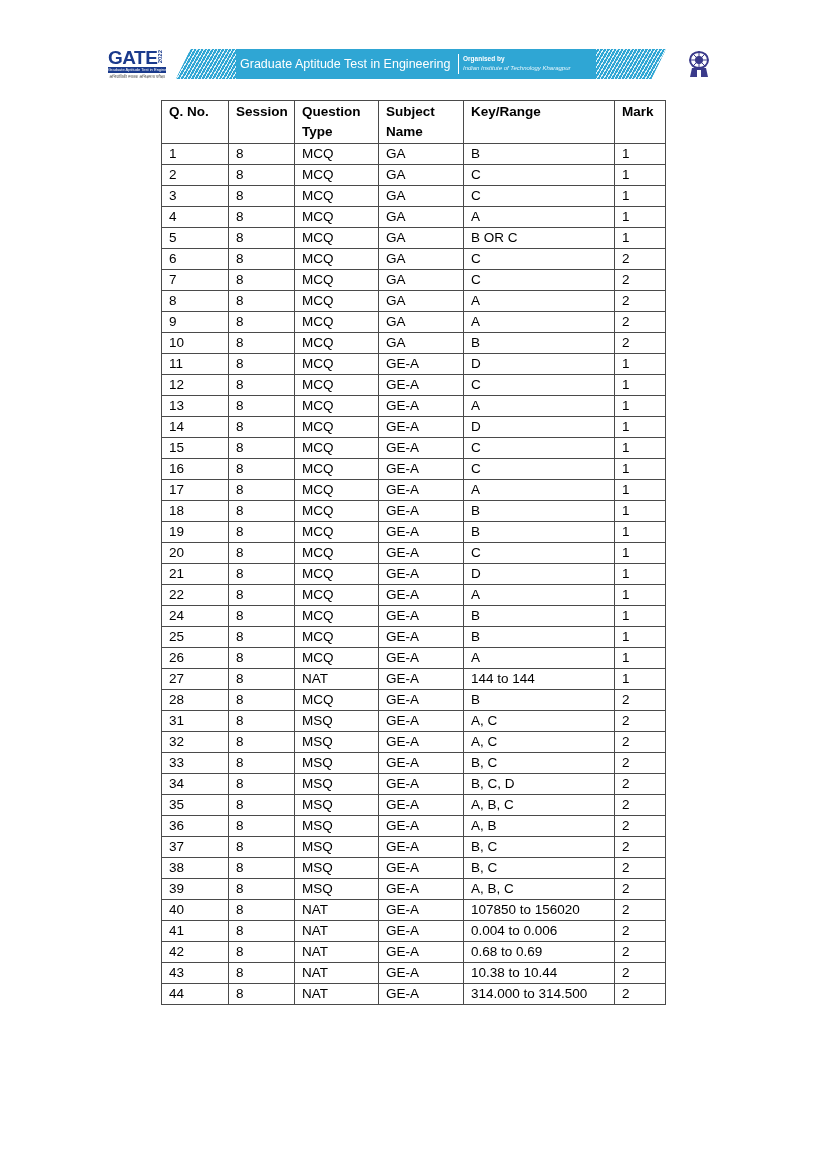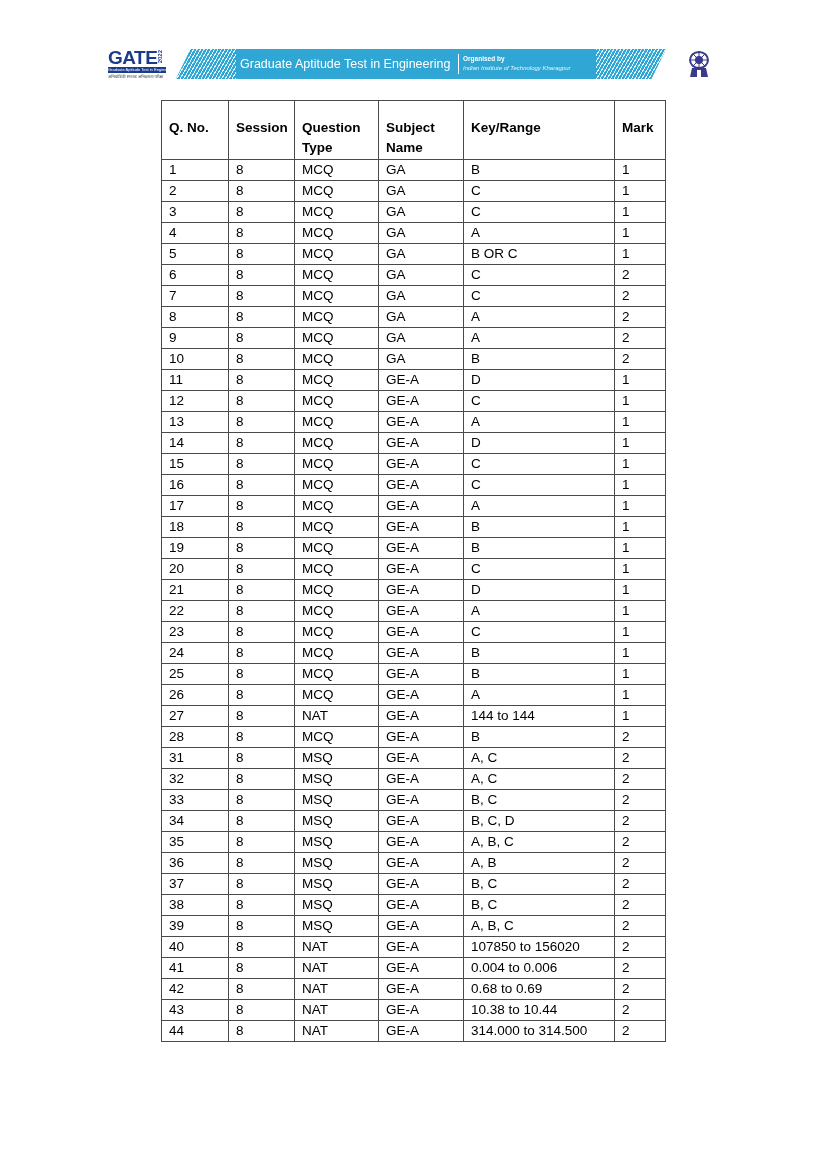--- a/index.html
+++ b/index.html
@@ -1,37 +1,37 @@
 <!DOCTYPE html>
 <html><head>
 <meta charset="utf-8">
 <style>
   html, body { margin: 0; padding: 0; background: #ffffff; }
   body { width: 827px; height: 1169px; position: relative; overflow: hidden; font-family: "Liberation Sans", sans-serif; color: #000; }
   .header { position: absolute; left: 106px; top: 46px; width: 612px; height: 36px; }
-  .gate-logo { position: absolute; left: 2px; top: 3px; width: 62px; height: 32px; }
+  .gate-logo { position: absolute; left: 2px; top: 3px; width: 62px; height: 32px; text-align: center; }
   .gate-word { position: absolute; left: 0; top: -2px; font-family: "Liberation Sans", sans-serif; font-weight: bold; font-size: 19px; color: #1a3a8c; letter-spacing: -0.5px; }
   .gate-year { position: absolute; left: 49px; top: 1px; font-size: 6px; color: #1a3a8c; writing-mode: vertical-rl; transform: rotate(180deg); font-weight: bold; }
   .gate-bar { position: absolute; left: 0; top: 18px; width: 58px; height: 6px; background: #1a3a8c; color: #fff; font-size: 4px; line-height: 6px; white-space: nowrap; overflow: hidden; }
   .gate-sub { position: absolute; left: 0; top: 25px; width: 58px; font-size: 4px; color: #333; white-space: nowrap; overflow: hidden; }
   .banner { position: absolute; left: 70px; top: 3px; width: 490px; height: 30px; background: #2fa6d4;
             clip-path: polygon(3% 0, 100% 0, 97% 100%, 0 100%); overflow: hidden; }
   .hatch-left { position: absolute; left: 0; top: 0; width: 60px; height: 30px;
                 background: repeating-linear-gradient(120deg, #ffffff 0 1px, #2fa6d4 1px 3px); opacity: 0.85; }
   .hatch-right { position: absolute; right: 0; top: 0; width: 70px; height: 30px;
                  background: repeating-linear-gradient(120deg, #ffffff 0 1px, #2fa6d4 1px 3px); opacity: 0.85; }
   .banner-title { position: absolute; left: 64px; top: 8px; font-size: 12.5px; color: #ffffff; white-space: nowrap; }
   .banner-divider { position: absolute; left: 282px; top: 5px; width: 1px; height: 20px; background: #ffffff; }
   .banner-org1 { position: absolute; left: 287px; top: 6px; font-size: 6.5px; color: #ffffff; font-weight: bold; white-space: nowrap; }
   .banner-org2 { position: absolute; left: 287px; top: 16px; font-size: 6px; color: #e8f6fc; font-style: italic; white-space: nowrap; }
   .emblem { position: absolute; left: 580px; top: 4px; width: 26px; height: 28px; }
   .table-wrap { position: absolute; left: 161px; top: 100px; }
   table { border-collapse: collapse; font-family: "Liberation Sans", sans-serif; font-size: 13.5px; table-layout: fixed; }
   th, td { border: 1px solid #4a4a4a; padding: 0 0 0 7px; text-align: left; vertical-align: top; height: 20px; line-height: 20px; white-space: nowrap; }
-  th { font-weight: bold; height: 41px; line-height: 20px; white-space: normal; padding-top: 17px; }
+  th { font-weight: bold; height: 41px; line-height: 20px; white-space: normal; padding-top: 1px; }
   td { height: 20px; }
   col.c1 { width: 67px; } col.c2 { width: 66px; } col.c3 { width: 84px; }
   col.c4 { width: 85px; } col.c5 { width: 151px; } col.c6 { width: 51px; }
 </style>
 </head>
 <body>
 
 <div class="header">
   <div class="gate-logo">
     <span class="gate-word">GATE</span>
@@ -254,28 +254,20 @@
         </tr>
         <tr>
           <td>22</td>
           <td>8</td>
           <td>MCQ</td>
           <td>GE-A</td>
           <td>A</td>
           <td>1</td>
         </tr>
         <tr>
-          <td>23</td>
-          <td>8</td>
-          <td>MCQ</td>
-          <td>GE-A</td>
-          <td>C</td>
-          <td>1</td>
-        </tr>
-        <tr>
           <td>24</td>
           <td>8</td>
           <td>MCQ</td>
           <td>GE-A</td>
           <td>B</td>
           <td>1</td>
         </tr>
         <tr>
           <td>25</td>
           <td>8</td>

